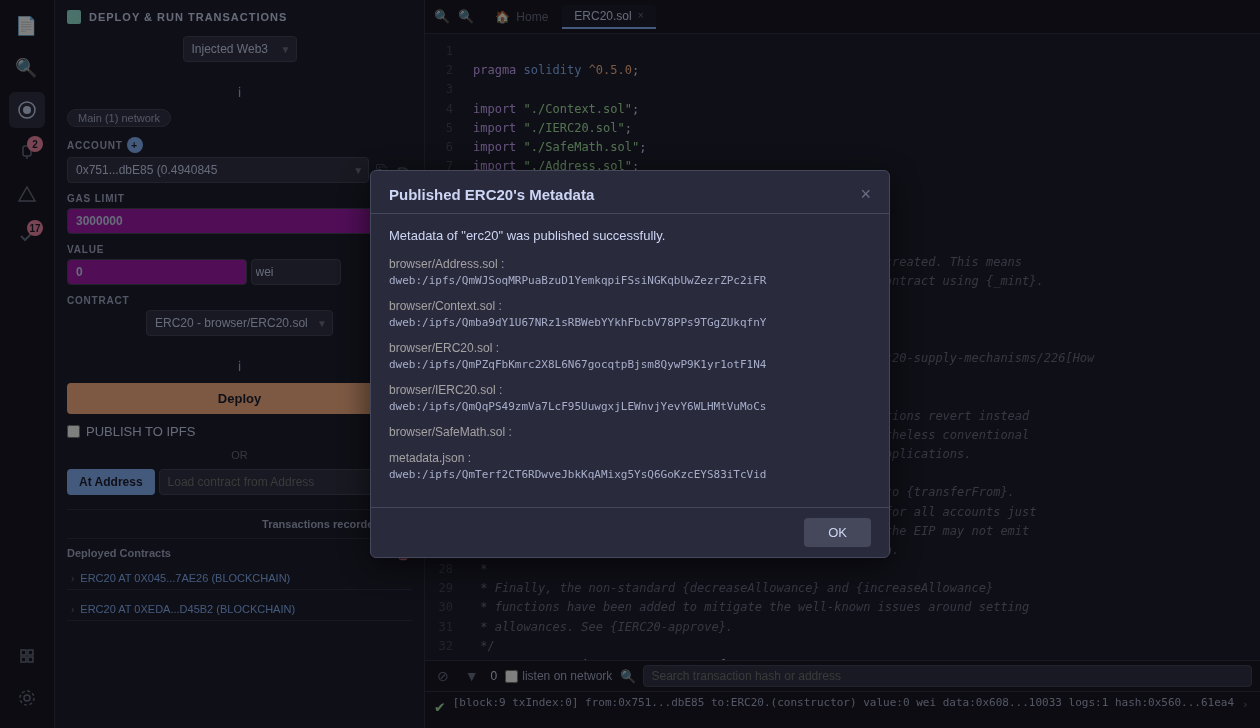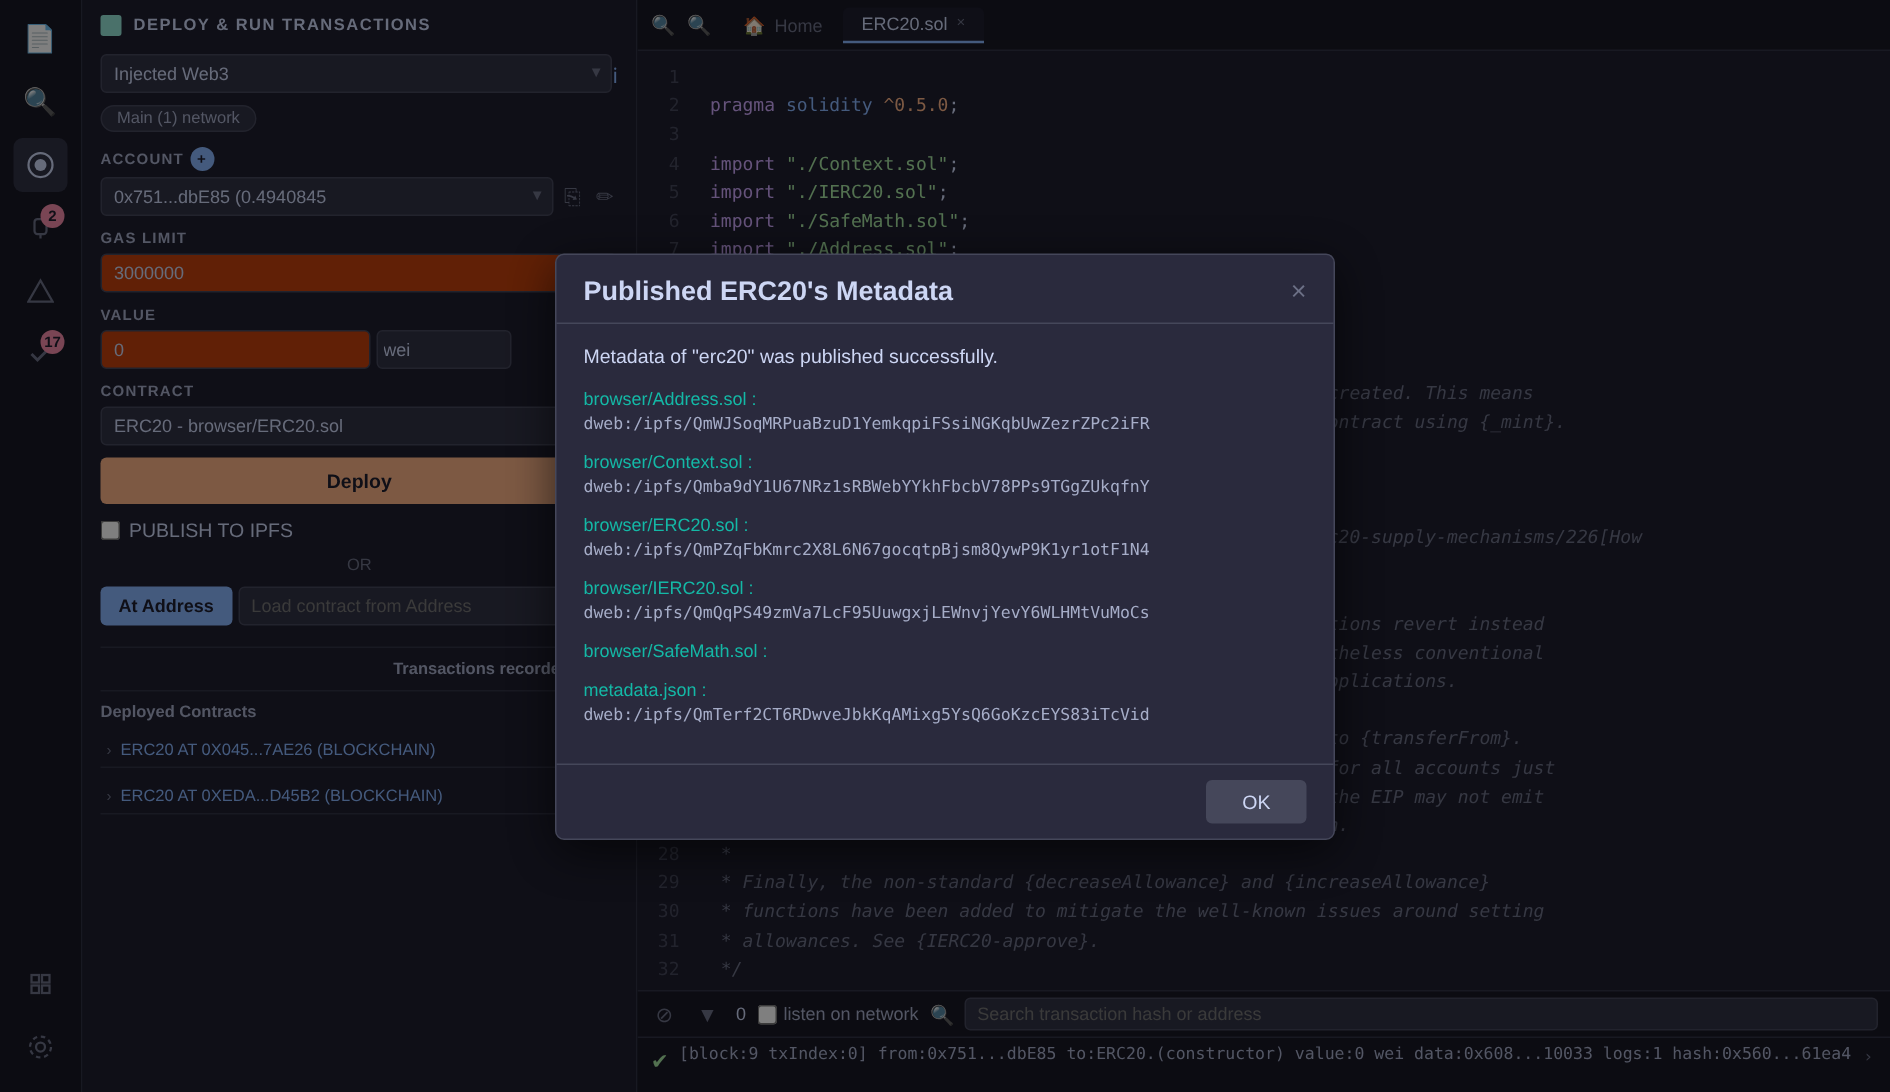--- a/index.html
+++ b/index.html
@@ -68,22 +68,23 @@
     }
     .sidebar-title .teal-square {
       width: 14px;
       height: 14px;
       background: #94e2d5;
       border-radius: 2px;
     }
     .env-row {
       display: flex;
       align-items: center;
-      gap: 0;
+      gap: 20px;
       margin-bottom: 8px;
+      flex-direction: column;
     }
     .select-wrapper {
       flex: 1;
       position: relative;
     }
     .styled-select {
       width: 100%;
       background: #313244;
       border: 1px solid #45475a;
       color: #cdd6f4;
@@ -127,27 +128,28 @@
       align-items: center;
       gap: 4px;
     }
     .field-row {
       display: flex;
       align-items: center;
       gap: 4px;
       margin-bottom: 10px;
     }
     .field-input {
-      background: #c2410c;
+      background: #a21caf;
       border: 1px solid #45475a;
       color: #cdd6f4;
       border-radius: 4px;
       padding: 5px 8px;
       font-size: 12px;
       flex: 1;
+      font-weight: bold;
     }
     .icon-btn {
       background: none;
       border: none;
       color: #6c7086;
       cursor: pointer;
       font-size: 14px;
       padding: 3px;
     }
     .deploy-btn {
@@ -416,21 +418,21 @@
       flex-direction: column;
     }
     .modal-header {
       display: flex;
       align-items: center;
       justify-content: space-between;
       padding: 14px 18px 10px;
       border-bottom: 1px solid #45475a;
     }
     .modal-title {
-      font-size: 18px;
+      font-size: 15px;
       font-weight: 600;
       color: #cdd6f4;
     }
     .modal-close {
       background: none;
       border: none;
       color: #6c7086;
       cursor: pointer;
       font-size: 18px;
       line-height: 1;
@@ -443,21 +445,21 @@
     .modal-success-msg {
       font-size: 13px;
       color: #cdd6f4;
       margin-bottom: 14px;
     }
     .metadata-entry {
       margin-bottom: 12px;
     }
     .metadata-file {
       font-size: 12px;
-      color: #14b8a6;
+      color: #a3a3a3;
       margin-bottom: 3px;
     }
     .metadata-hash {
       font-family: monospace;
       font-size: 11px;
       color: #a6adc8;
       word-break: break-all;
     }
     .modal-footer {
       display: flex;

